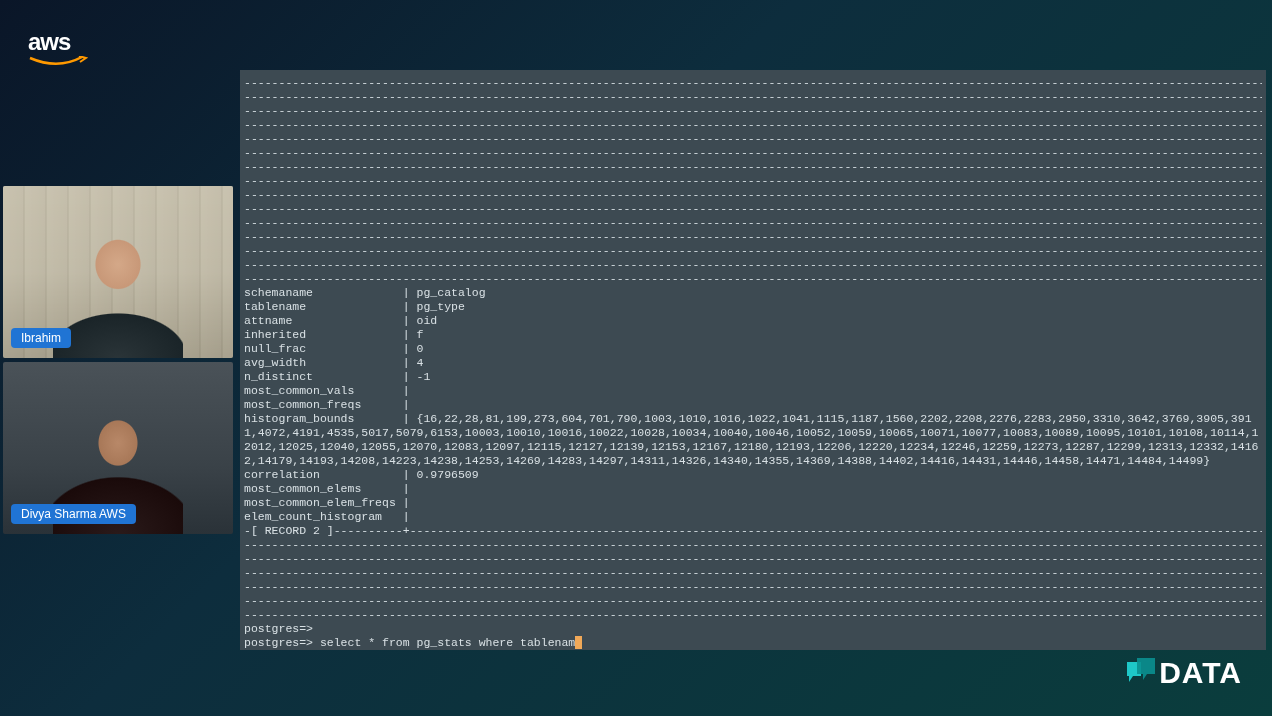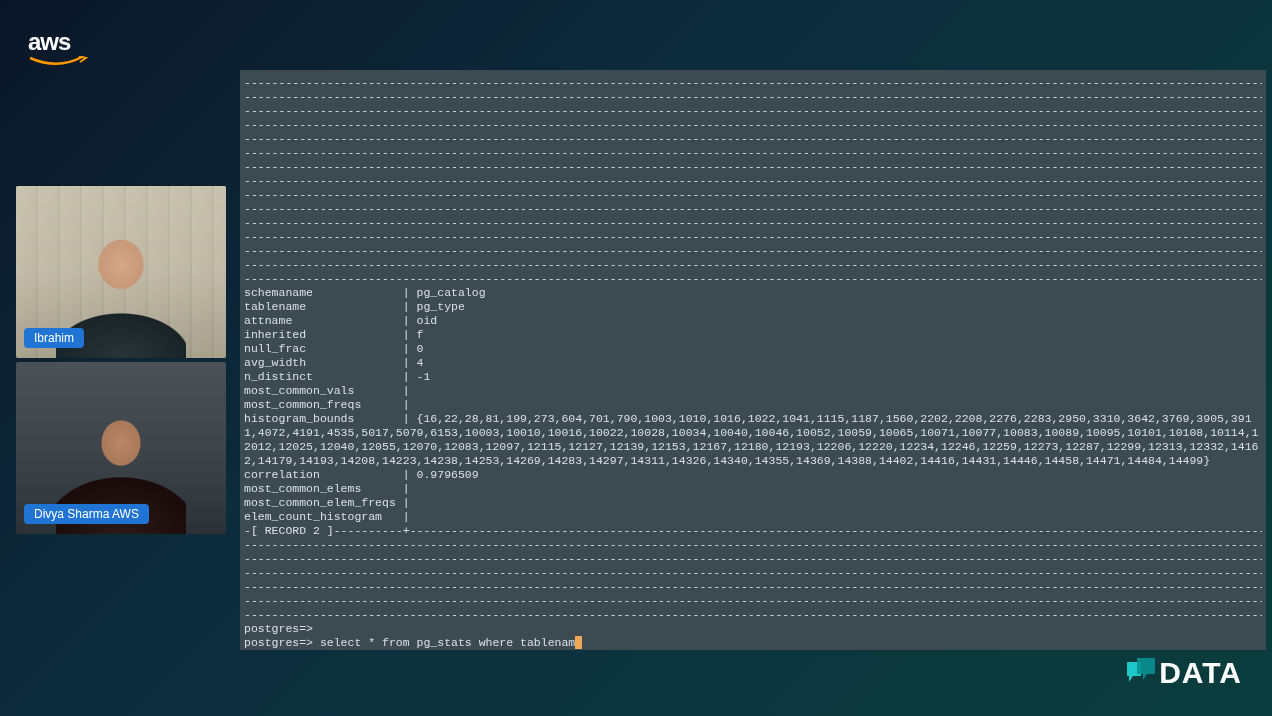--- a/index.html
+++ b/index.html
@@ -23,22 +23,22 @@
       letter-spacing: -1px;
       font-family: Arial, sans-serif;
     }
     .aws-logo-smile {
       width: 60px;
       height: 14px;
       margin-top: -2px;
     }
     .video-panel {
       position: absolute;
-      left: 16px;
-      width: 210px;
+      left: 3px;
+      width: 230px;
     }
     .video-panel.top { top: 186px; height: 172px; }
     .video-panel.bottom { top: 362px; height: 172px; text-align: right; }
     .video-bg {
       width: 100%;
       height: 100%;
       background: #3a4a52;
       border-radius: 2px;
       position: relative;
       overflow: hidden;

